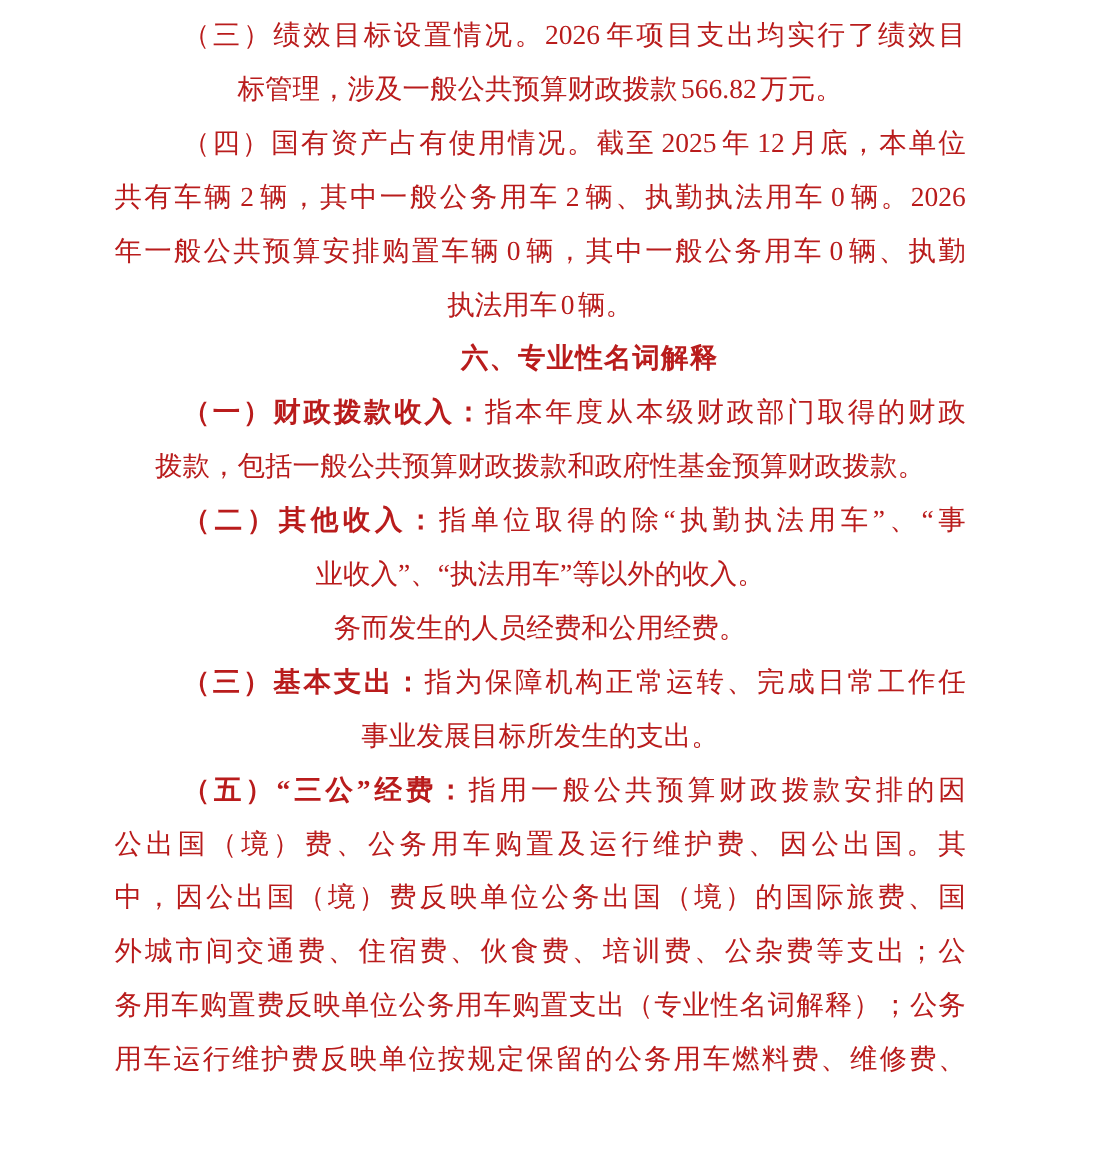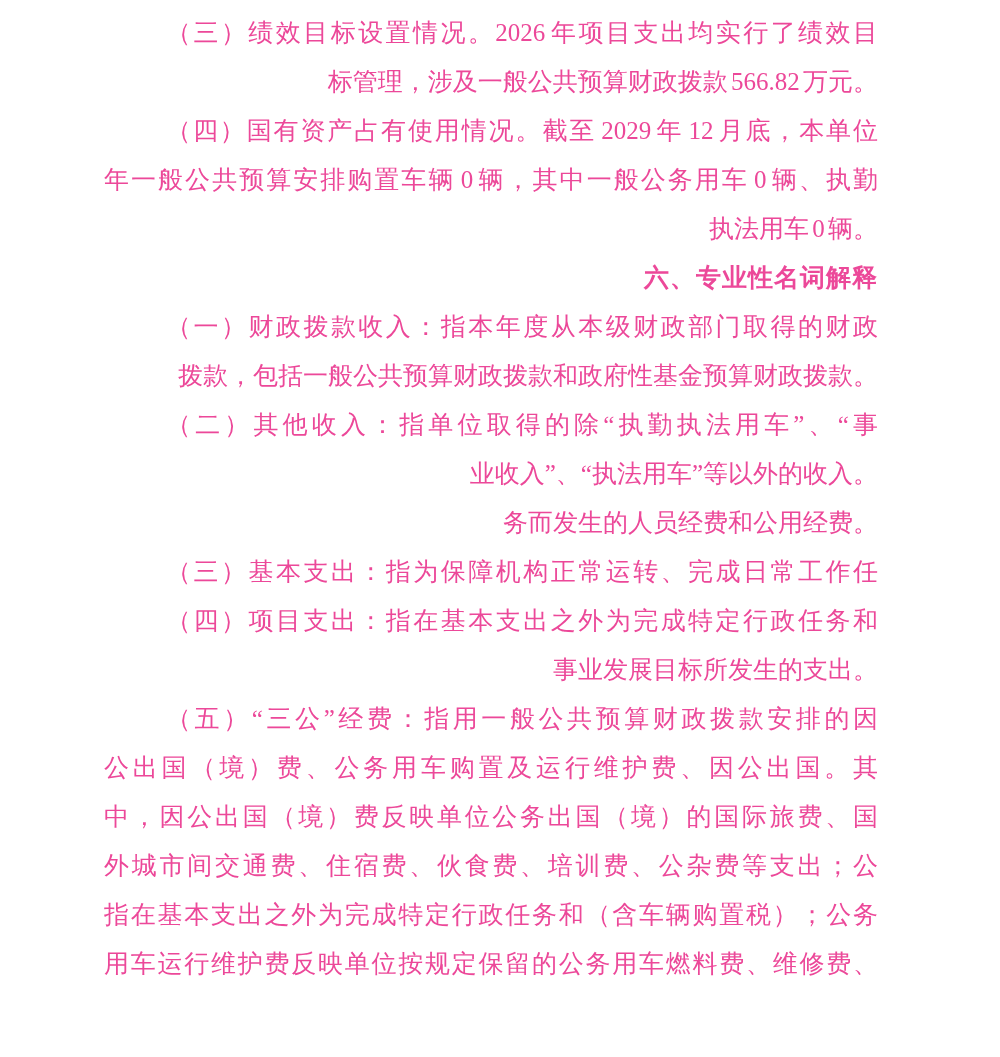--- a/index.html
+++ b/index.html
@@ -13,82 +13,82 @@
     height: 1057px;
     background: #ffffff;
     overflow: hidden;
   }
   .doc-body {
     box-sizing: border-box;
     position: absolute;
     left: 104px;
     top: 8px;
     width: 774px;
-    color: #ec4899;
+    color: #b91c1c;
     font-family: "Liberation Serif", serif;
     font-size: 25px;
     word-spacing: -3px;
   }
   .block { margin: 0; padding: 0; }
   .line {
     height: 49px;
     line-height: 49px;
-    text-align: right;
+    text-align: center;
     overflow: hidden;
   }
   .line.indent { padding-left: 62px; }
   .line.fill {
     text-align: justify;
     text-align-last: justify;
     text-justify: inter-character;
   }
   .seg { font-weight: normal; }
-  .seg.bold { font-weight: normal; }
+  .seg.bold { font-weight: bold; }
   .heading .seg {
     font-family: "Liberation Sans", sans-serif;
     font-weight: bold;
     letter-spacing: 1px;
     margin-left: 28px;
   }
 </style>
 </head>
 <body>
 
 <div class="page">
   <div class="doc-body">
       <div class="block paragraph">
         <div class="line indent fill"><span class="seg">（三）绩效目标设置情况。2026 年项目支出均实行了绩效目</span></div>
         <div class="line"><span class="seg">标管理，涉及一般公共预算财政拨款 566.82 万元。</span></div>
       </div>
       <div class="block paragraph">
-        <div class="line indent fill"><span class="seg">（四）国有资产占有使用情况。截至 2029 年 12 月底，本单位</span></div>
+        <div class="line indent fill"><span class="seg">（四）国有资产占有使用情况。截至 2025 年 12 月底，本单位</span></div>
+        <div class="line fill"><span class="seg">共有车辆 2 辆，其中一般公务用车 2 辆、执勤执法用车 0 辆。2026</span></div>
         <div class="line fill"><span class="seg">年一般公共预算安排购置车辆 0 辆，其中一般公务用车 0 辆、执勤</span></div>
         <div class="line"><span class="seg">执法用车 0 辆。</span></div>
       </div>
       <div class="block heading">
         <div class="line indent"><span class="seg bold">六、专业性名词解释</span></div>
       </div>
       <div class="block paragraph">
         <div class="line indent fill"><span class="seg bold">（一）财政拨款收入：</span><span class="seg">指本年度从本级财政部门取得的财政</span></div>
         <div class="line"><span class="seg">拨款，包括一般公共预算财政拨款和政府性基金预算财政拨款。</span></div>
       </div>
       <div class="block paragraph">
         <div class="line indent fill"><span class="seg bold">（二）其他收入：</span><span class="seg">指单位取得的除“执勤执法用车”、“事</span></div>
         <div class="line"><span class="seg">业收入”、“执法用车”等以外的收入。</span></div>
       </div>
       <div class="block paragraph">
         <div class="line"><span class="seg">务而发生的人员经费和公用经费。</span></div>
         <div class="line indent fill"><span class="seg bold">（三）基本支出：</span><span class="seg">指为保障机构正常运转、完成日常工作任</span></div>
       </div>
       <div class="block paragraph">
-        <div class="line indent fill"><span class="seg bold">（四）项目支出：</span><span class="seg">指在基本支出之外为完成特定行政任务和</span></div>
         <div class="line"><span class="seg">事业发展目标所发生的支出。</span></div>
       </div>
       <div class="block paragraph">
         <div class="line indent fill"><span class="seg bold">（五）“三公”经费：</span><span class="seg">指用一般公共预算财政拨款安排的因</span></div>
         <div class="line fill"><span class="seg">公出国（境）费、公务用车购置及运行维护费、因公出国。其</span></div>
         <div class="line fill"><span class="seg">中，因公出国（境）费反映单位公务出国（境）的国际旅费、国</span></div>
         <div class="line fill"><span class="seg">外城市间交通费、住宿费、伙食费、培训费、公杂费等支出；公</span></div>
-        <div class="line fill"><span class="seg">指在基本支出之外为完成特定行政任务和（含车辆购置税）；公务</span></div>
+        <div class="line fill"><span class="seg">务用车购置费反映单位公务用车购置支出（专业性名词解释）；公务</span></div>
         <div class="line fill"><span class="seg">用车运行维护费反映单位按规定保留的公务用车燃料费、维修费、</span></div>
       </div>
     </div>
 </div>
 
 </body></html>

